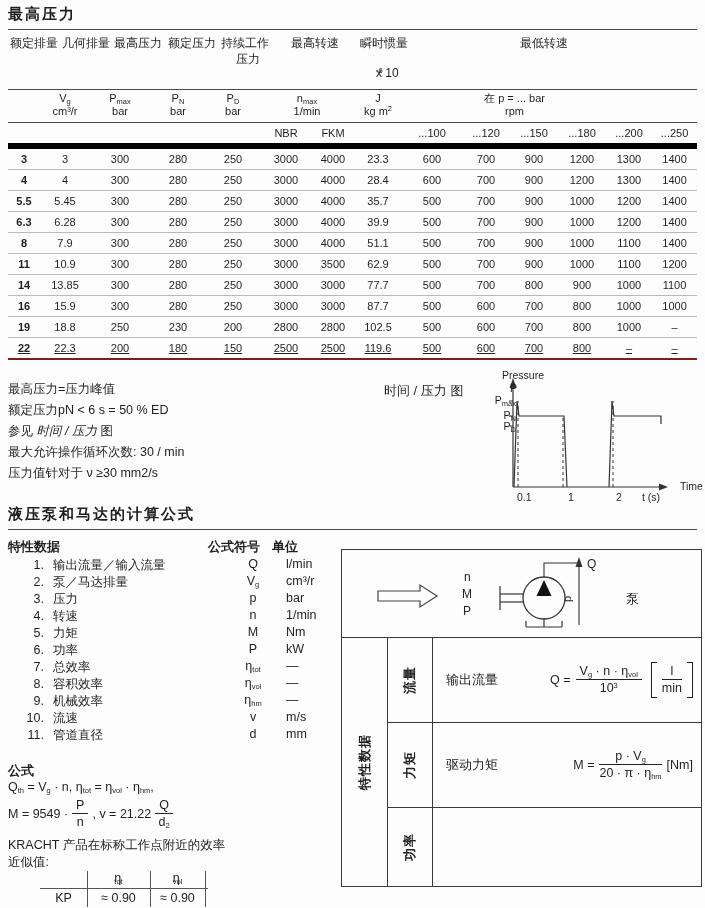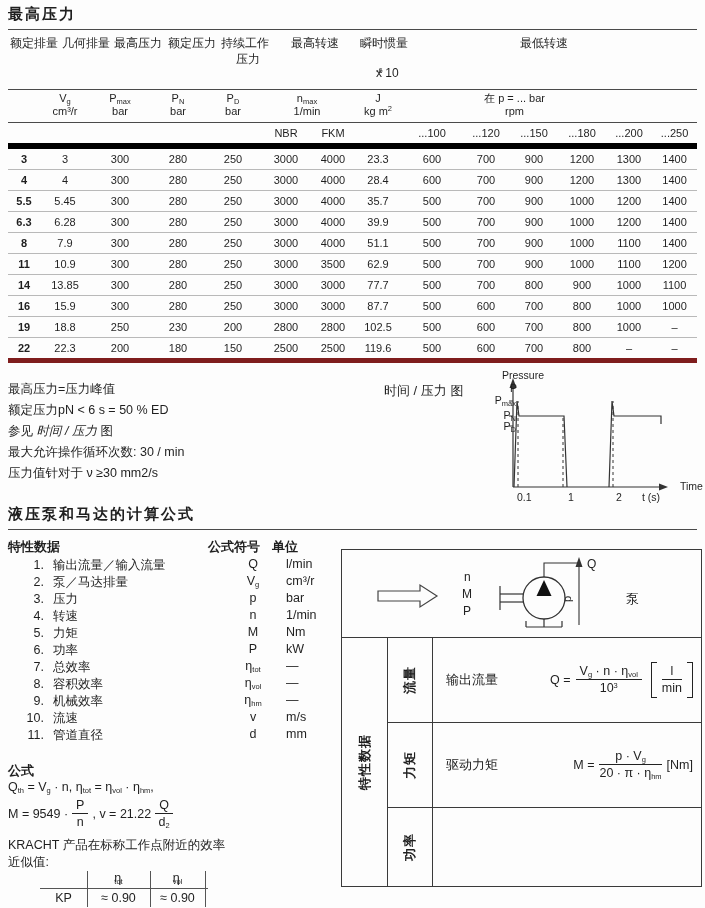--- a/index.html
+++ b/index.html
@@ -9,21 +9,21 @@
   .hline{position:absolute;height:1px;background:#4a4a4a;}
   .title{position:absolute;font-size:15px;font-weight:bold;letter-spacing:2px;white-space:nowrap;}
   
   .thead-cn{position:absolute;left:8px;top:33px;width:689px;height:56px;border-bottom:1px solid #4a4a4a;font-size:12px;}
   .thead-cn span{position:absolute;white-space:nowrap;}
   table.tech{position:absolute;left:8px;top:90px;width:689px;border-collapse:collapse;table-layout:fixed;font-size:11px;}
   table.tech td{text-align:center;padding:0;white-space:nowrap;overflow:visible;}
   tr.symrow td{height:30px;vertical-align:top;padding-top:2px;border-bottom:1px solid #4a4a4a;font-size:11px;line-height:13px;}
   tr.nbrrow td{height:20px;border-bottom:6px solid #000000;}
   tr.drow td{height:20px;border-bottom:1px solid #b9b9b9;}
-  tr.drow:last-child td{border-bottom:5px solid #7f1d1d;}
+  tr.drow:last-child td{border-bottom:2px solid #7f1d1d;text-decoration:underline;}
   tr.drow td:first-child{font-weight:bold;}
   sub{font-size:7.5px;vertical-align:-2px;line-height:0;}
   sup{font-size:7.5px;vertical-align:4px;line-height:0;}
   
   .notes{position:absolute;left:8px;top:379px;font-size:12.5px;line-height:21px;white-space:nowrap;}
   .diag-caption{position:absolute;left:368px;top:382px;font-size:13px;white-space:nowrap;padding-left:16px;}
   
   .diagram{position:absolute;left:483px;top:369px;width:222px;height:136px;}
   .diagram .lbl{position:absolute;font-size:10.5px;white-space:nowrap;padding-left:7px;}
   .diagram .r{text-align:right;}

